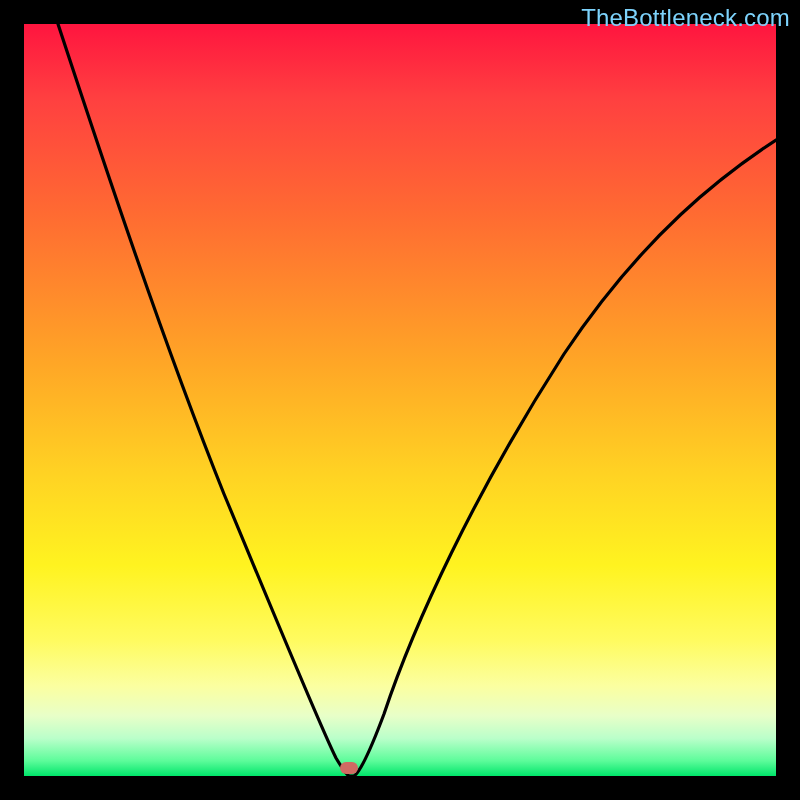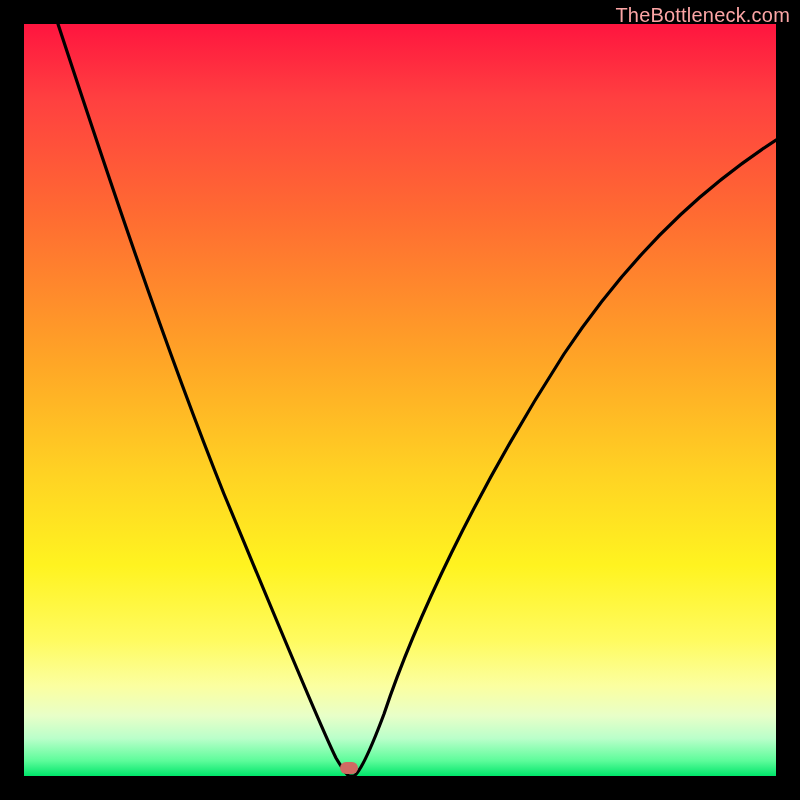--- a/index.html
+++ b/index.html
@@ -48,22 +48,22 @@
     position: absolute;
     width: 18px;
     height: 12px;
     background: #cf6b63;
     border-radius: 8px;
   }
   .watermark {
     position: absolute;
     top: 4px;
     right: 10px;
-    color: #fca5a5;
-    font-size: 20px;
+    color: #7dd3fc;
+    font-size: 24px;
     letter-spacing: 0.2px;
     user-select: none;
   }
 </style>
 </head>
 <body>
 
 <div class="frame">
   <div class="plot">
     <svg class="curve" viewBox="0 0 752 752" preserveAspectRatio="none">

